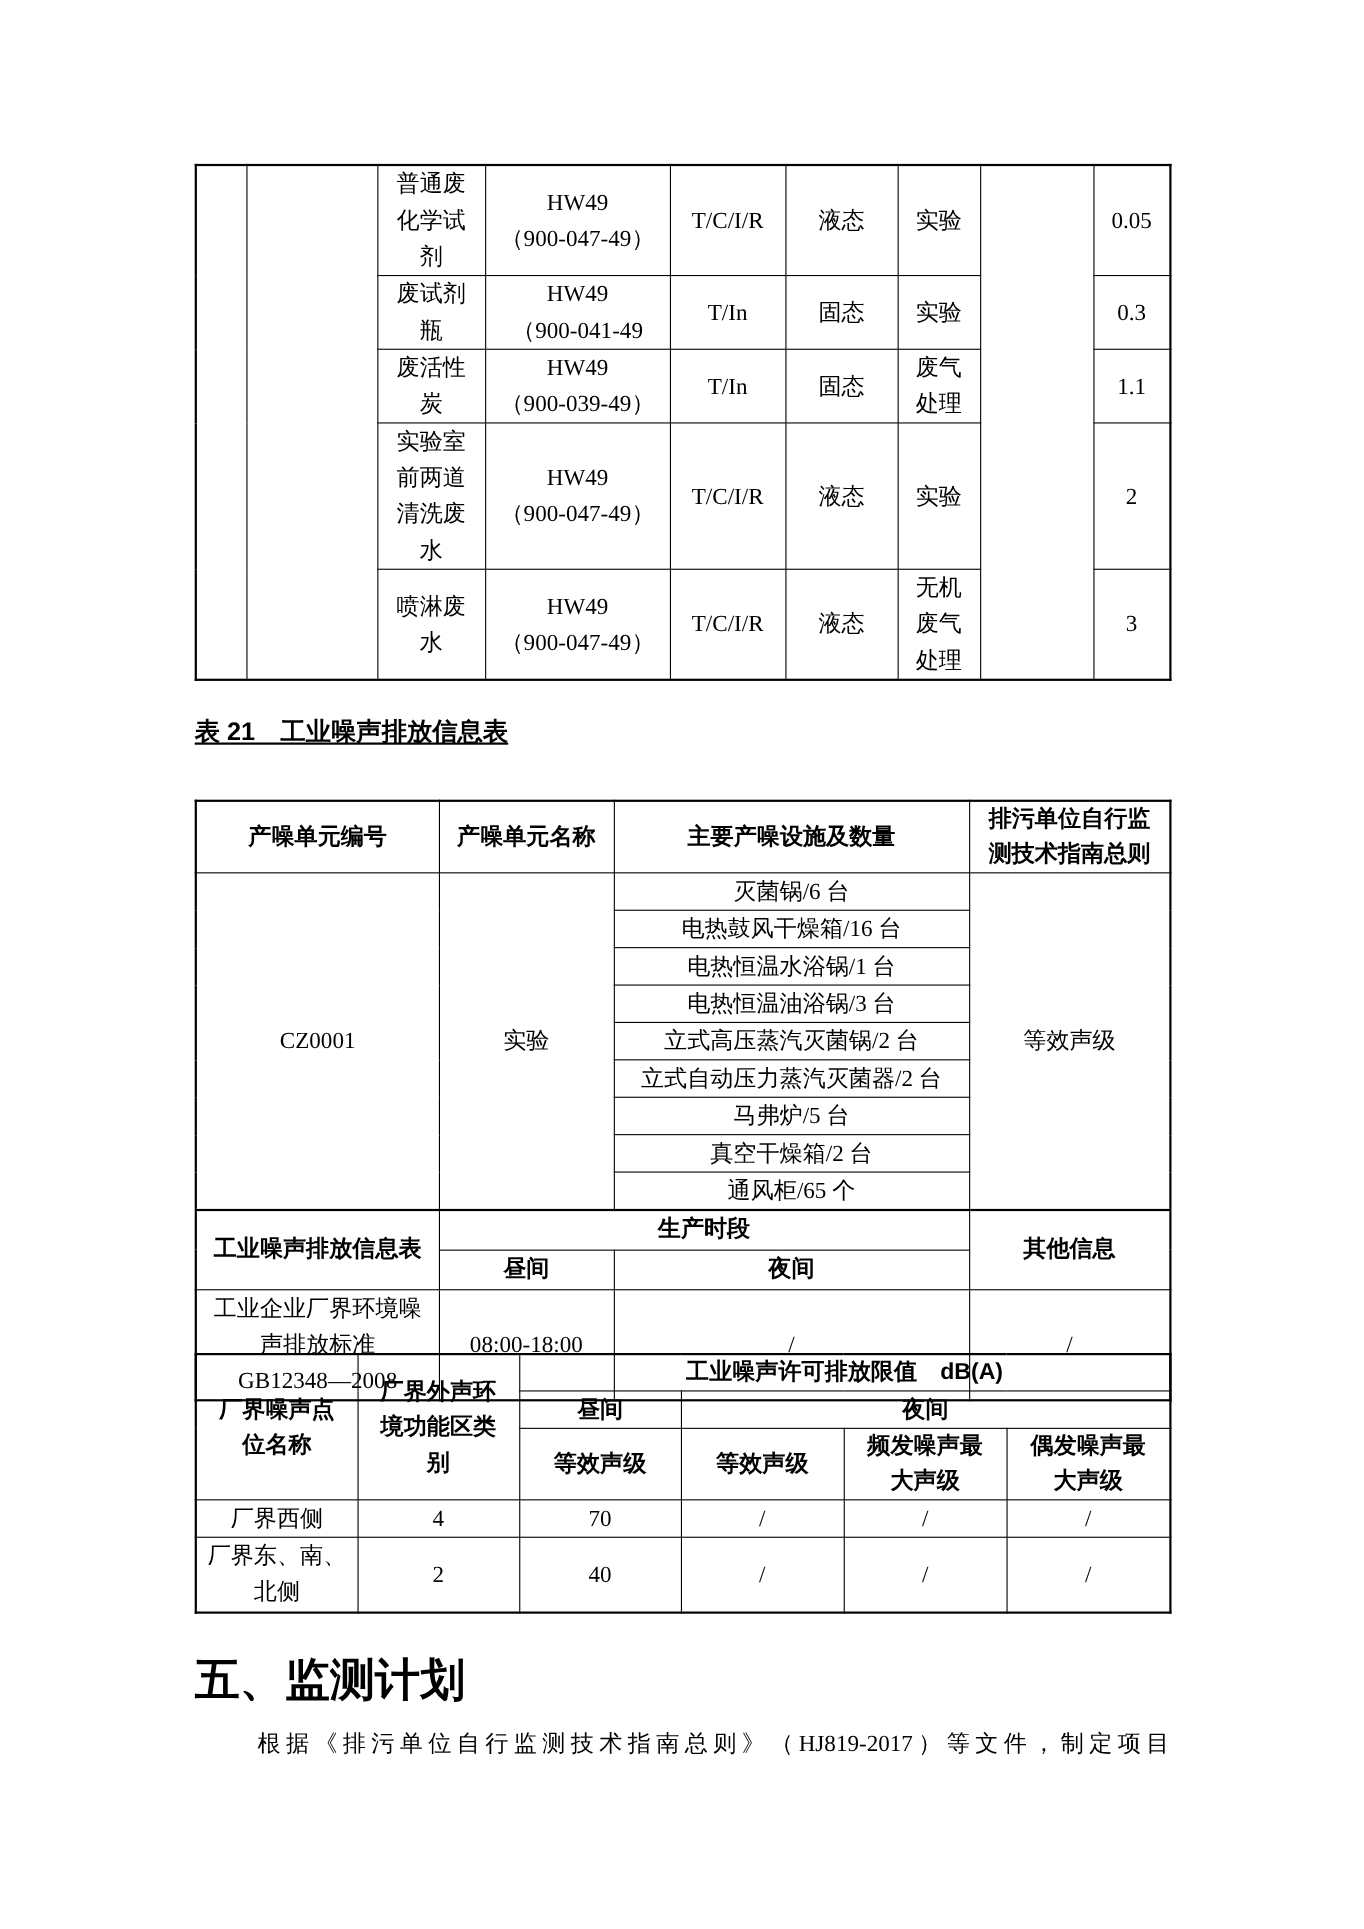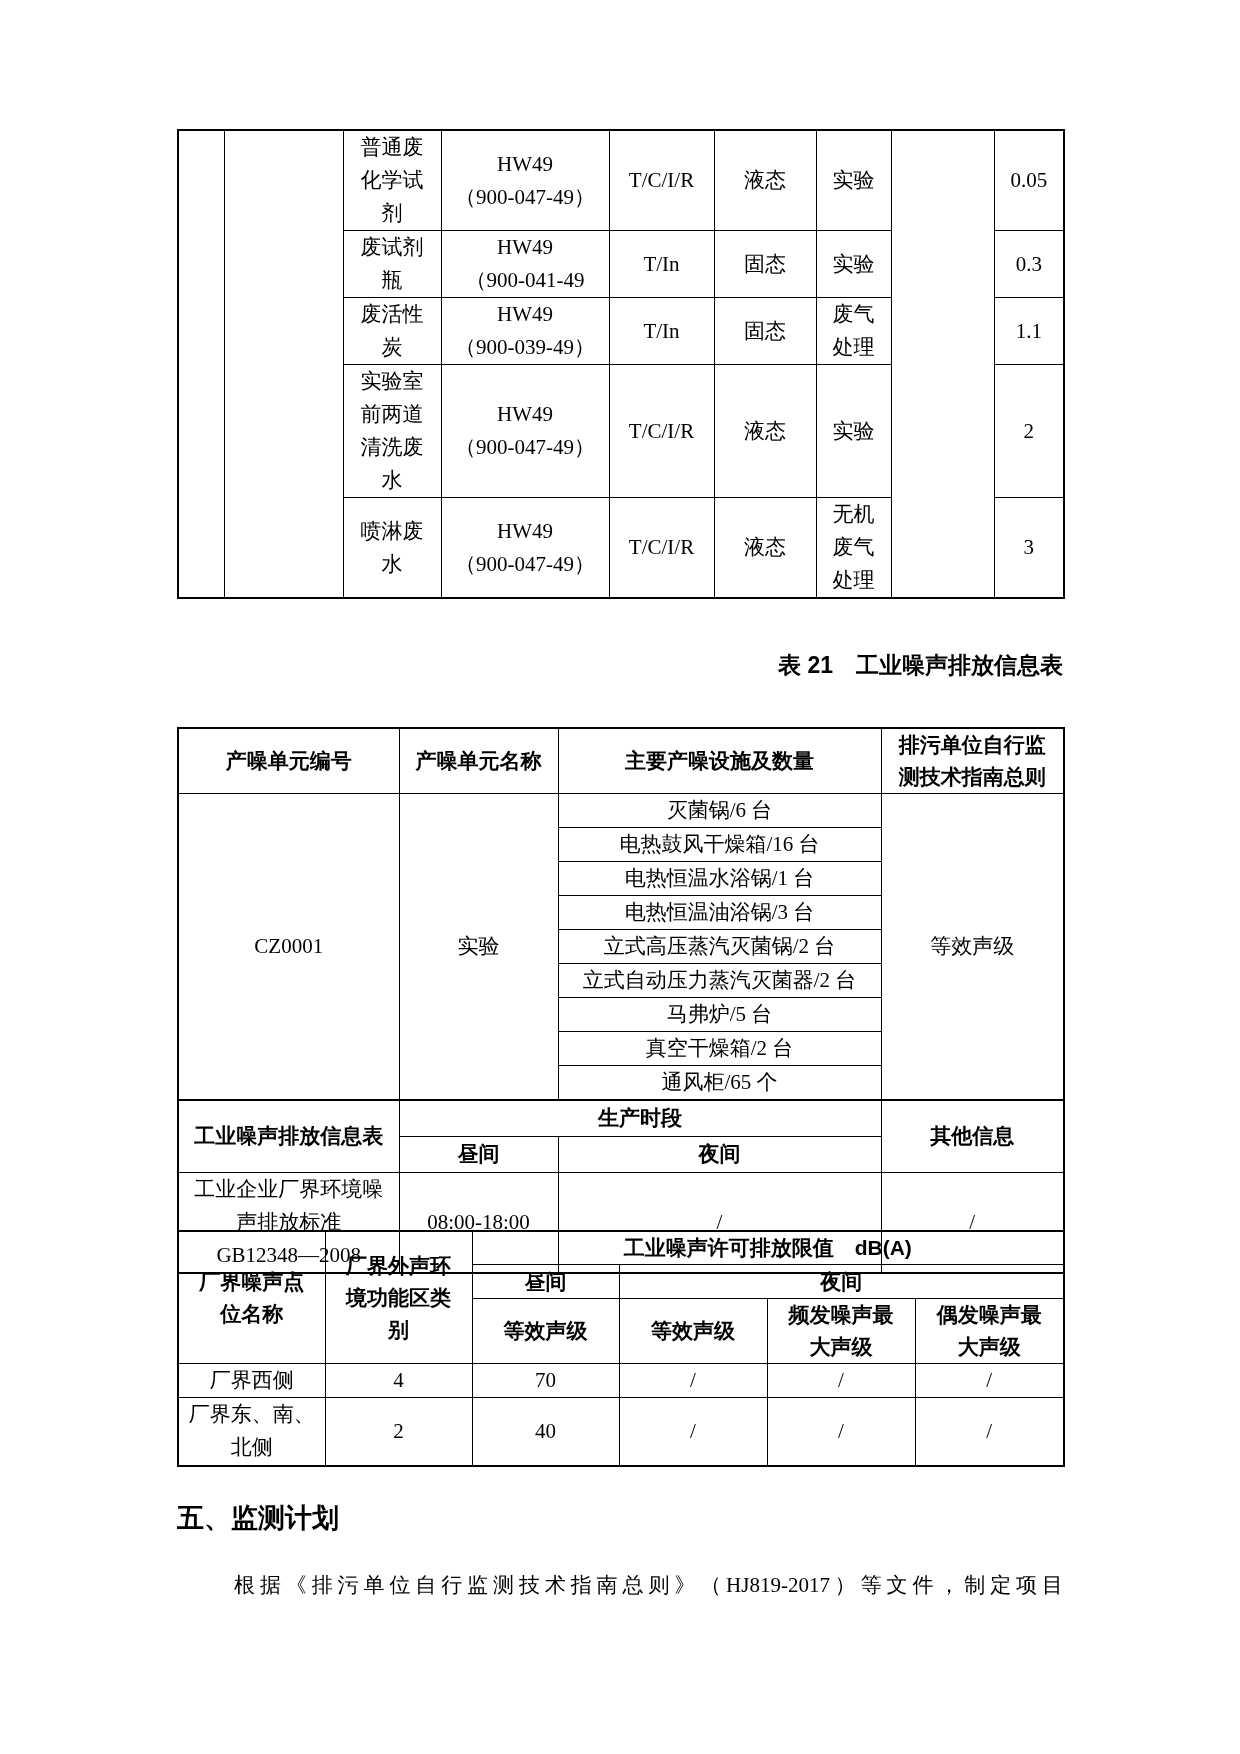--- a/index.html
+++ b/index.html
@@ -5,33 +5,33 @@
   html,body{margin:0;padding:0;background:#e8e8e8;}
   .page{position:relative;width:1240px;height:1754px;background:#ffffff;margin:0 auto;
         font-family:"Liberation Serif","DejaVu Serif",serif;color:#000;overflow:hidden;}
   table{border-collapse:collapse;table-layout:fixed;position:absolute;border:2px solid #000;}
   td{border:1px solid #000;text-align:center;vertical-align:middle;
      font-size:21px;line-height:33px;padding:0 4px;
      white-space:pre-line;word-break:break-all;overflow:hidden;}
   .hdr{font-family:"Liberation Sans","DejaVu Sans",sans-serif;font-weight:bold;line-height:32px;}
   .pad14{padding:0 14px;}
   .thick-top{border-top:2px solid #000;}
-  .doc-title{position:absolute;left:177px;top:650px;width:886px;text-align:right;
-             font-family:"Liberation Sans","DejaVu Sans",sans-serif;font-weight:bold;font-size:23px;}
+  .doc-title{position:absolute;left:177px;top:650px;width:886px;text-align:left;
+             font-family:"Liberation Sans","DejaVu Sans",sans-serif;font-weight:bold;font-size:23px;text-decoration:underline;}
   .sec-heading{position:absolute;left:177px;top:1500px;width:886px;
-               font-family:Liberation Mono, monospace;font-weight:bold;font-size:27px;}
+               font-family:Liberation Mono, monospace;font-weight:bold;font-size:41px;}
   .paragraph{position:absolute;left:177px;top:1567px;width:886px;font-size:21px;line-height:36px;
              text-indent:57px;text-align:justify;text-align-last:justify;word-break:break-all;}
 </style>
 </head>
 <body>
 
 <div class="page">
 
-  <table style="left:177px;top:129px;width:886px;padding-left:21px;">
+  <table style="left:177px;top:149px;width:886px;padding-left:21px;">
     <colgroup>
       <col style="width:46px">
         <col style="width:119px">
         <col style="width:98px">
       <col style="width:168px">
         <col style="width:105px">
         <col style="width:102px">
       <col style="width:75px">
         <col style="width:103px">
         <col style="width:70px">

